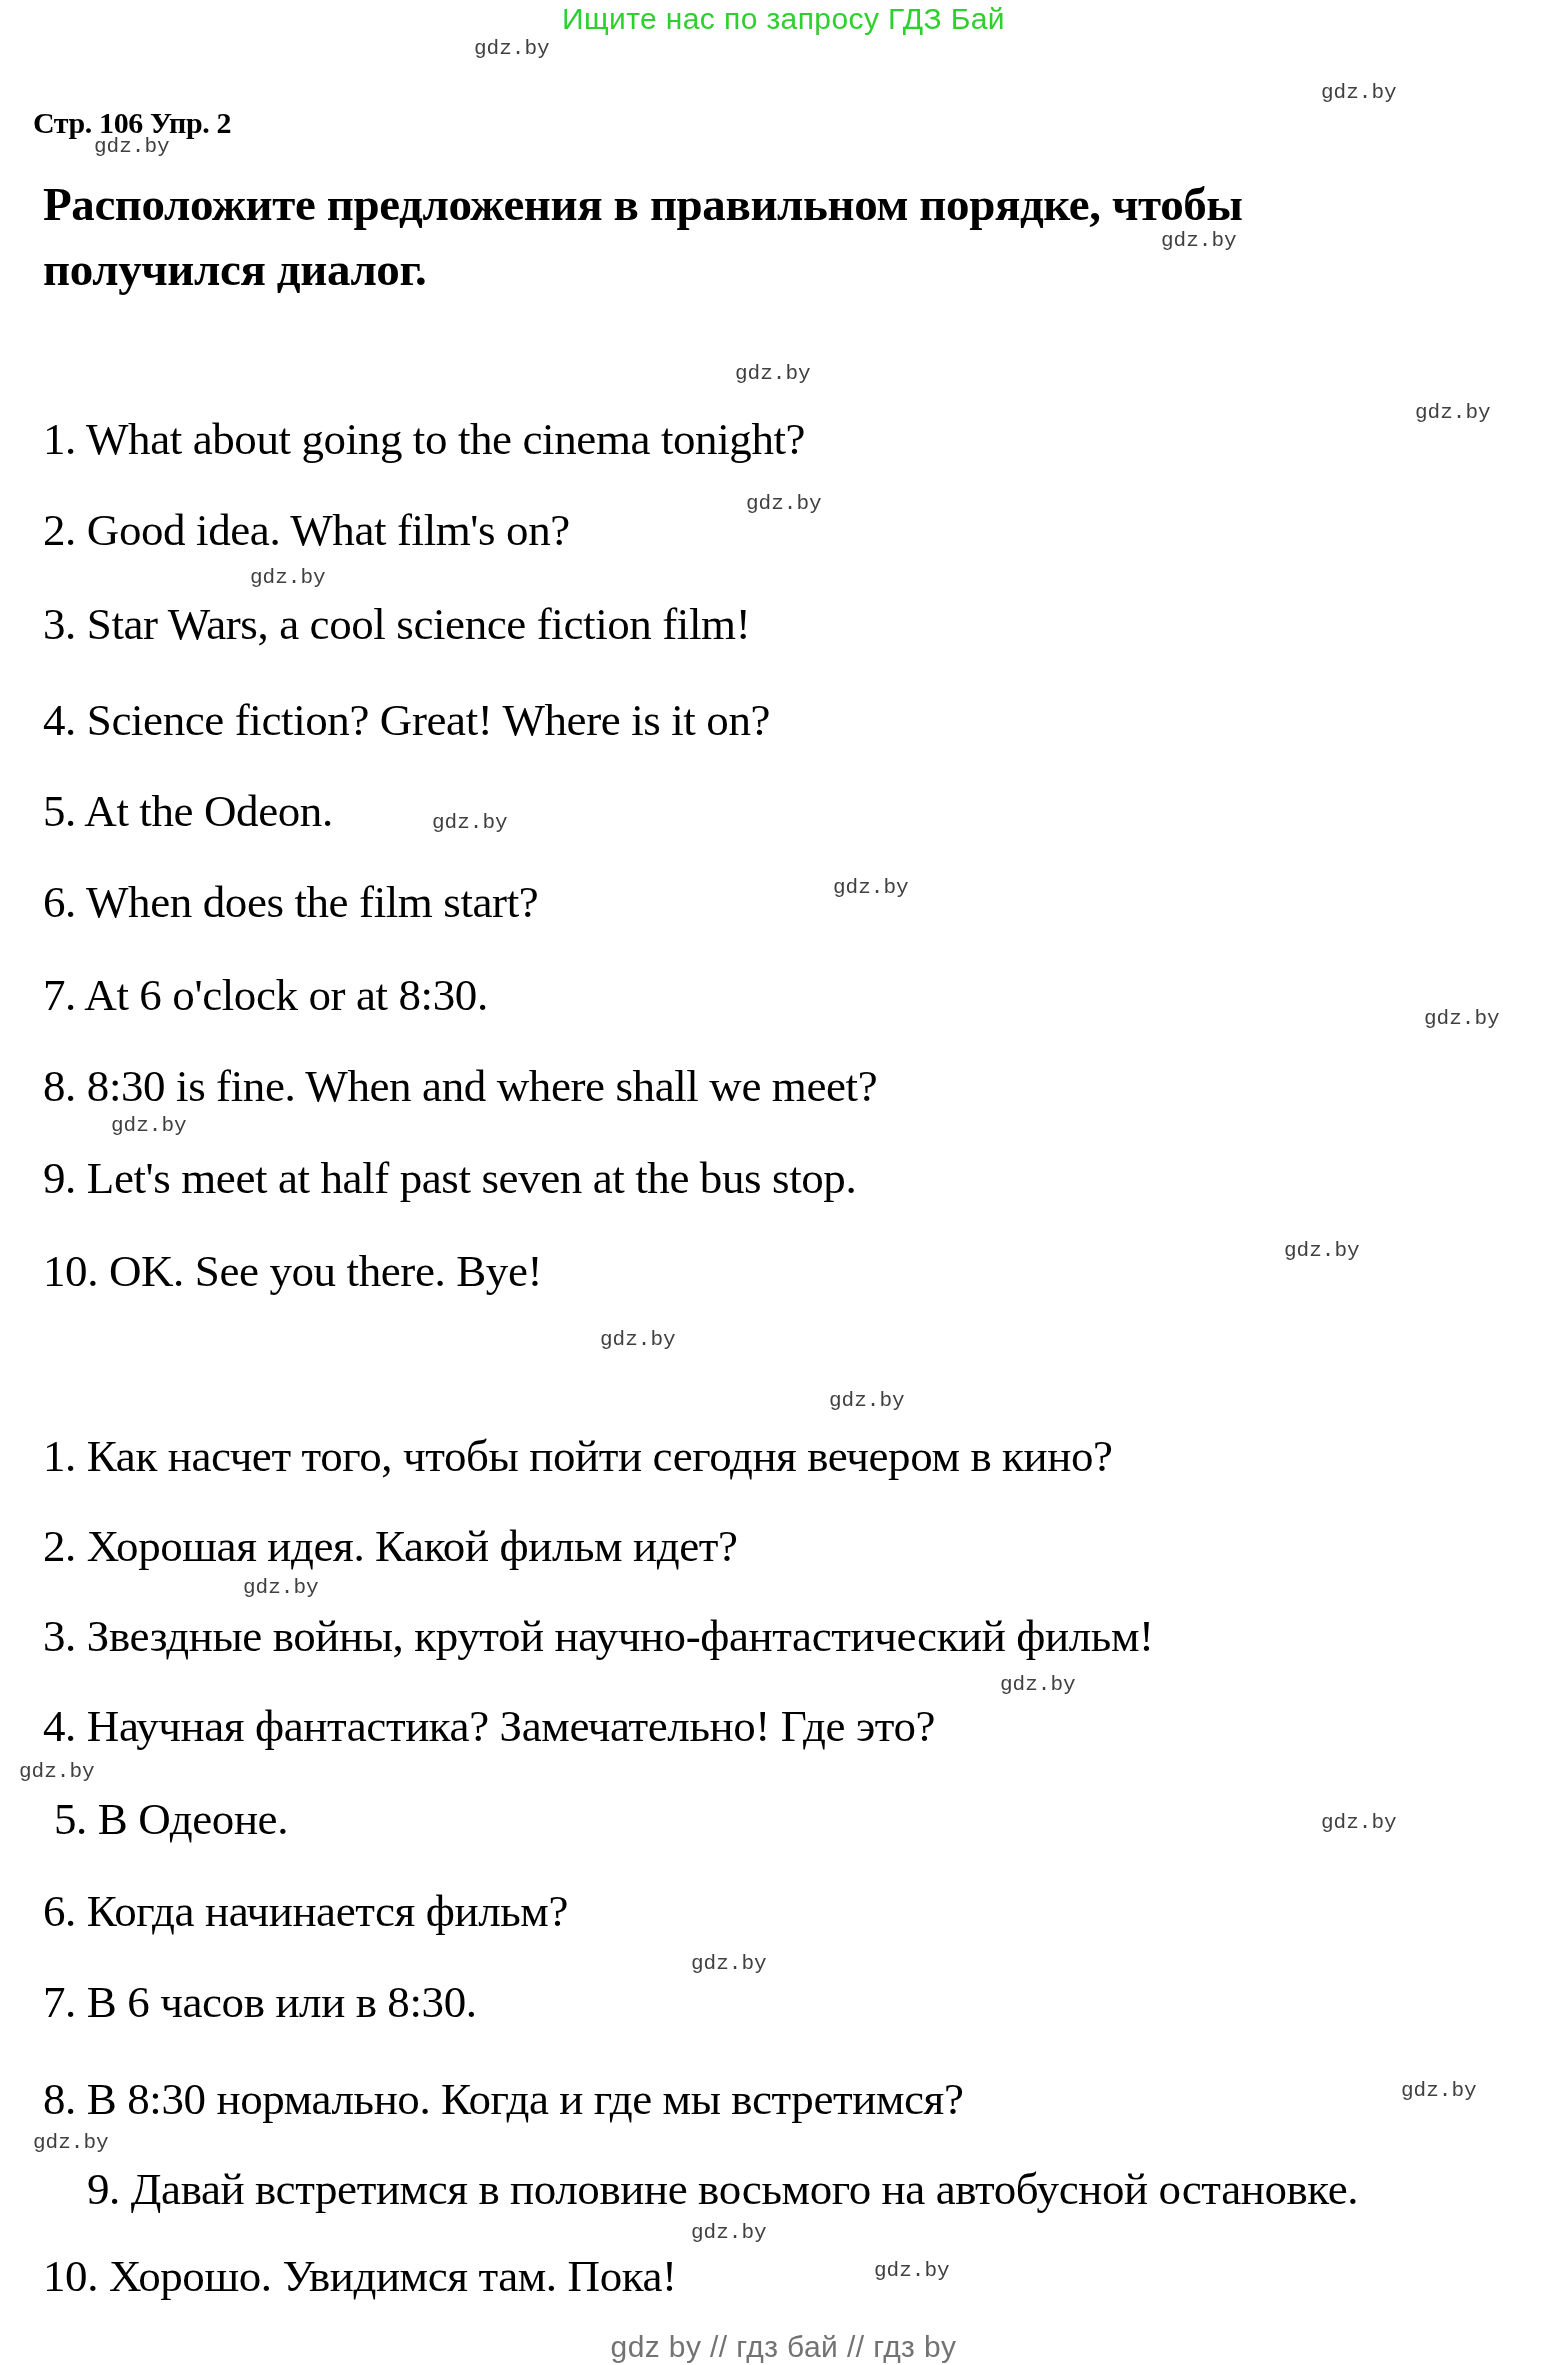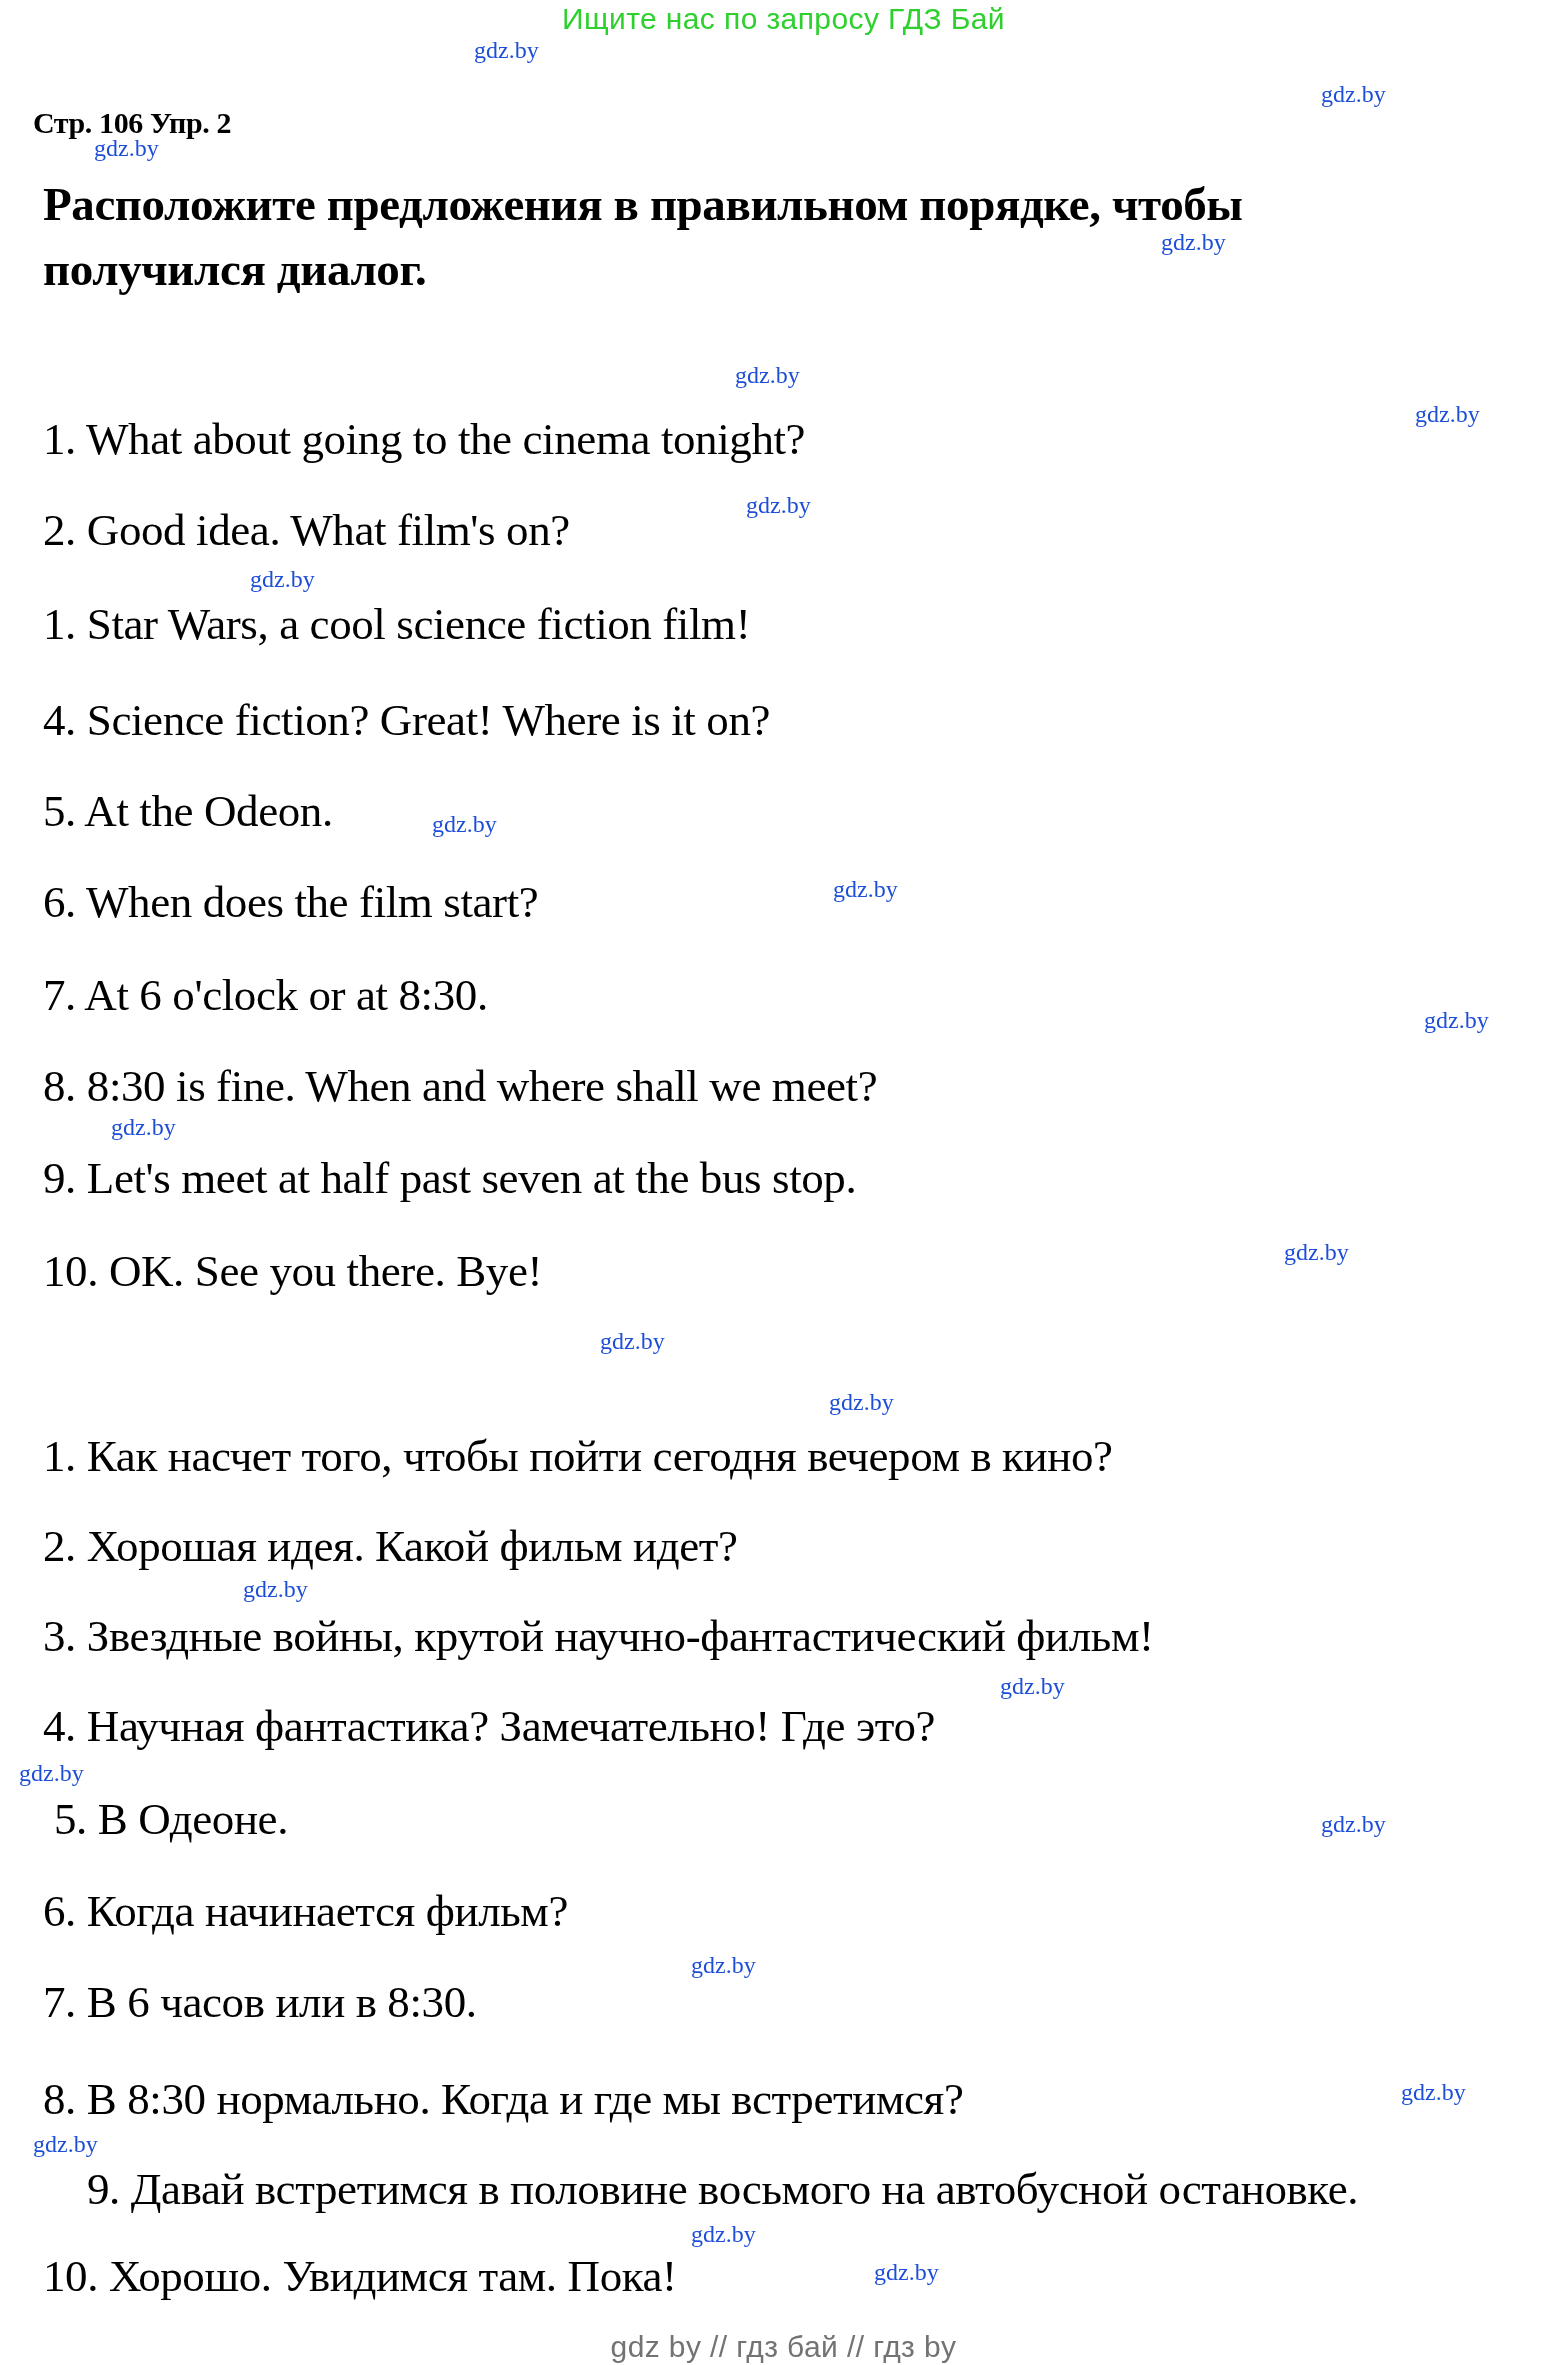--- a/index.html
+++ b/index.html
@@ -50,23 +50,23 @@
     position: absolute;
     left: 43px;
     font-size: 45px;
     font-weight: 400;
     letter-spacing: -0.4px;
     line-height: 1.1;
     white-space: nowrap;
   }
   .wm {
     position: absolute;
-    font-family: Liberation Serif, serif;
-    font-size: 24px;
-    color: #1d4ed8;
+    font-family: Liberation Mono, monospace;
+    font-size: 21px;
+    color: #404040;
     line-height: 1;
     white-space: nowrap;
   }
   .footer {
     position: absolute;
     top: 2330px;
     left: 0;
     width: 100%;
     text-align: center;
     font-family: "Liberation Sans", sans-serif;
@@ -107,21 +107,21 @@
   <span class="wm" style="left:691px;  top:2222px;">gdz.by</span>
   <span class="wm" style="left:874px; top:2260px;">gdz.by</span>
 
   <div class="heading">Стр. 106 Упр. 2</div>
 
   <div class="instruction" style="top:242px;">получился диалог.</div>
   <div class="instruction" style="top:177px;">Расположите предложения в правильном порядке, чтобы</div>
 
   <div class="line" style="top:415px;">1. What about going to the cinema tonight?</div>
   <div class="line" style="top:506px;">2. Good idea. What film's on?</div>
-  <div class="line" style="top:600px;">1. Star Wars, a cool science fiction film!</div>
+  <div class="line" style="top:600px;">3. Star Wars, a cool science fiction film!</div>
   <div class="line" style="top:696px;">4. Science fiction? Great! Where is it on?</div>
   <div class="line" style="top:787px;">5. At the Odeon.</div>
   <div class="line" style="top:878px;">6. When does the film start?</div>
   <div class="line" style="top:971px;">7. At 6 o'clock or at 8:30.</div>
   <div class="line" style="top:1062px;">8. 8:30 is fine. When and where shall we meet?</div>
   <div class="line" style="top:1154px;">9. Let's meet at half past seven at the bus stop.</div>
   <div class="line" style="top:1247px;">10. OK. See you there. Bye!</div>
 
   <div class="line" style="top:1432px;">1. Как насчет того, чтобы пойти сегодня вечером в кино?</div>
   <div class="line" style="top:1522px;">2. Хорошая идея. Какой фильм идет?</div>

